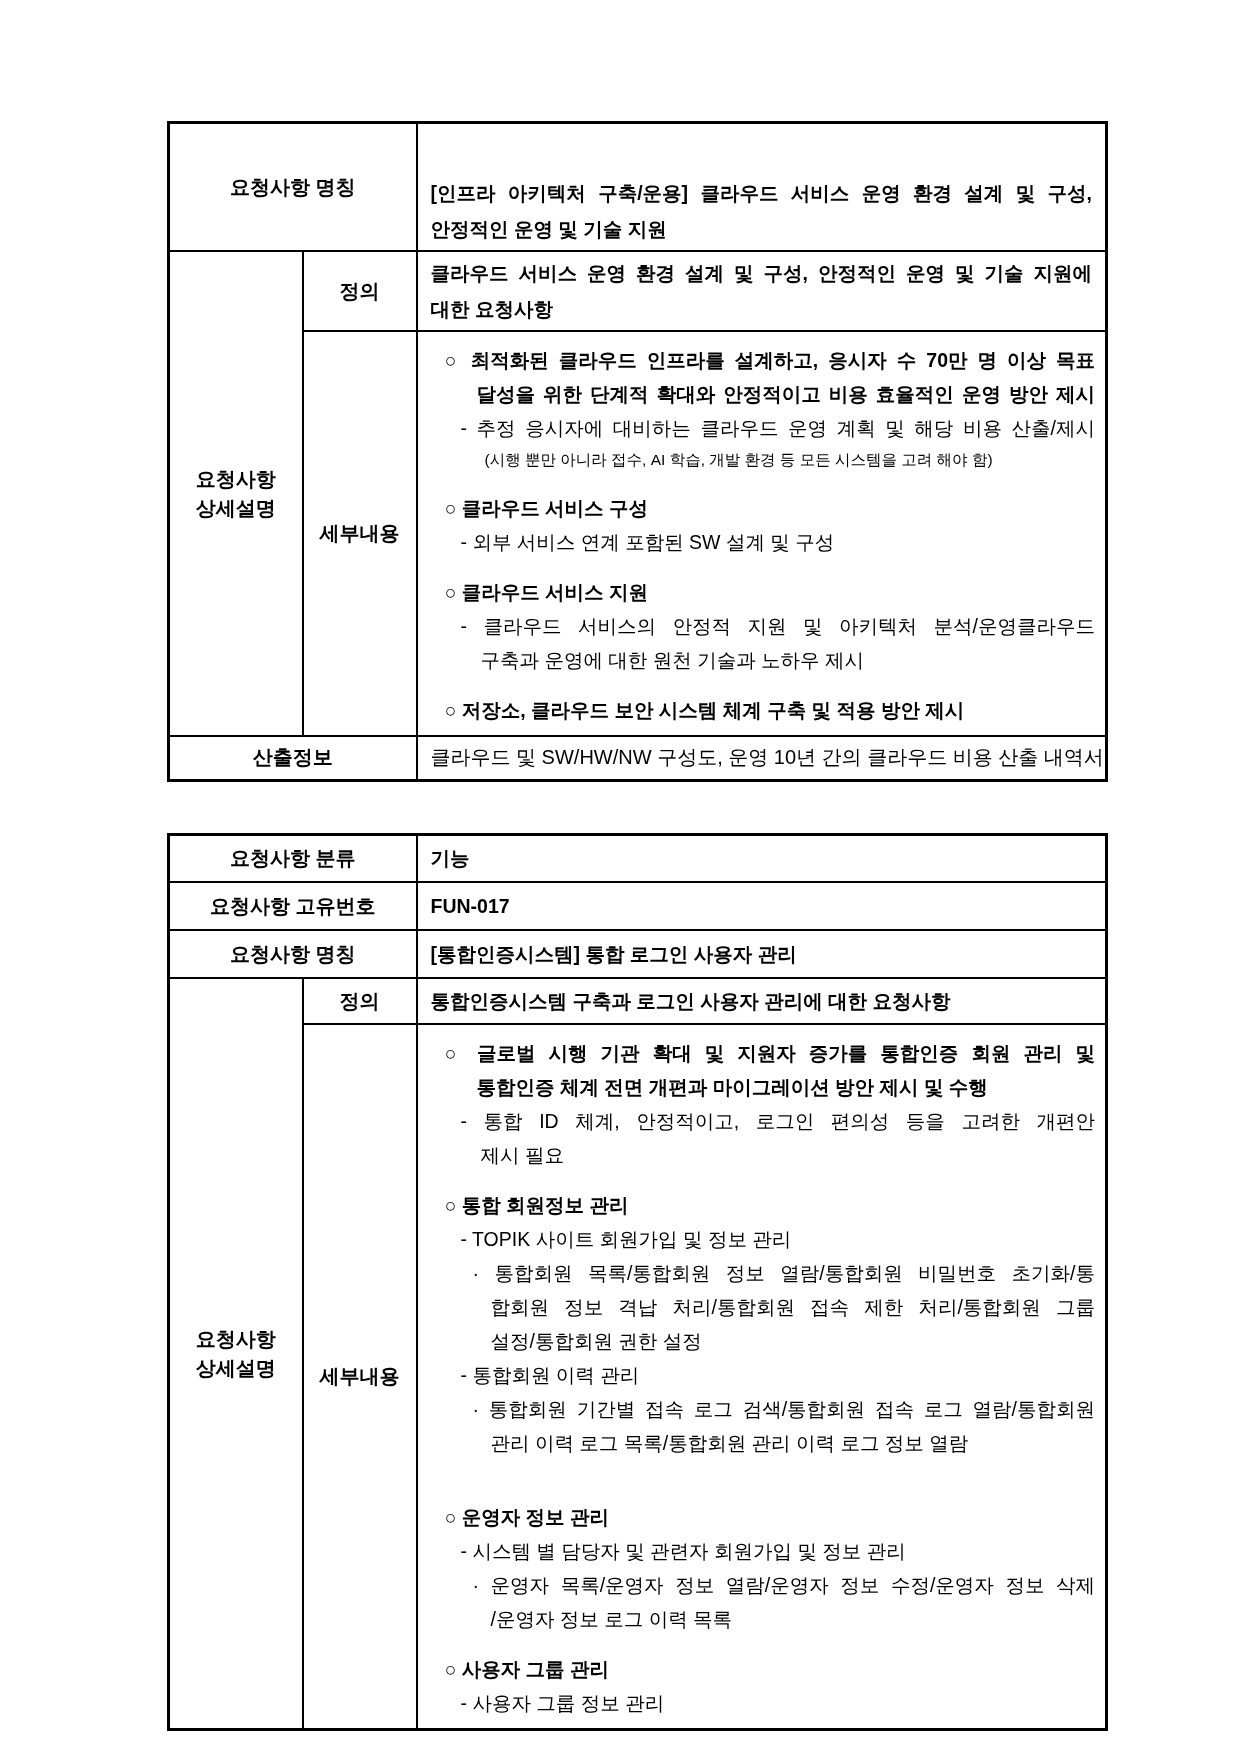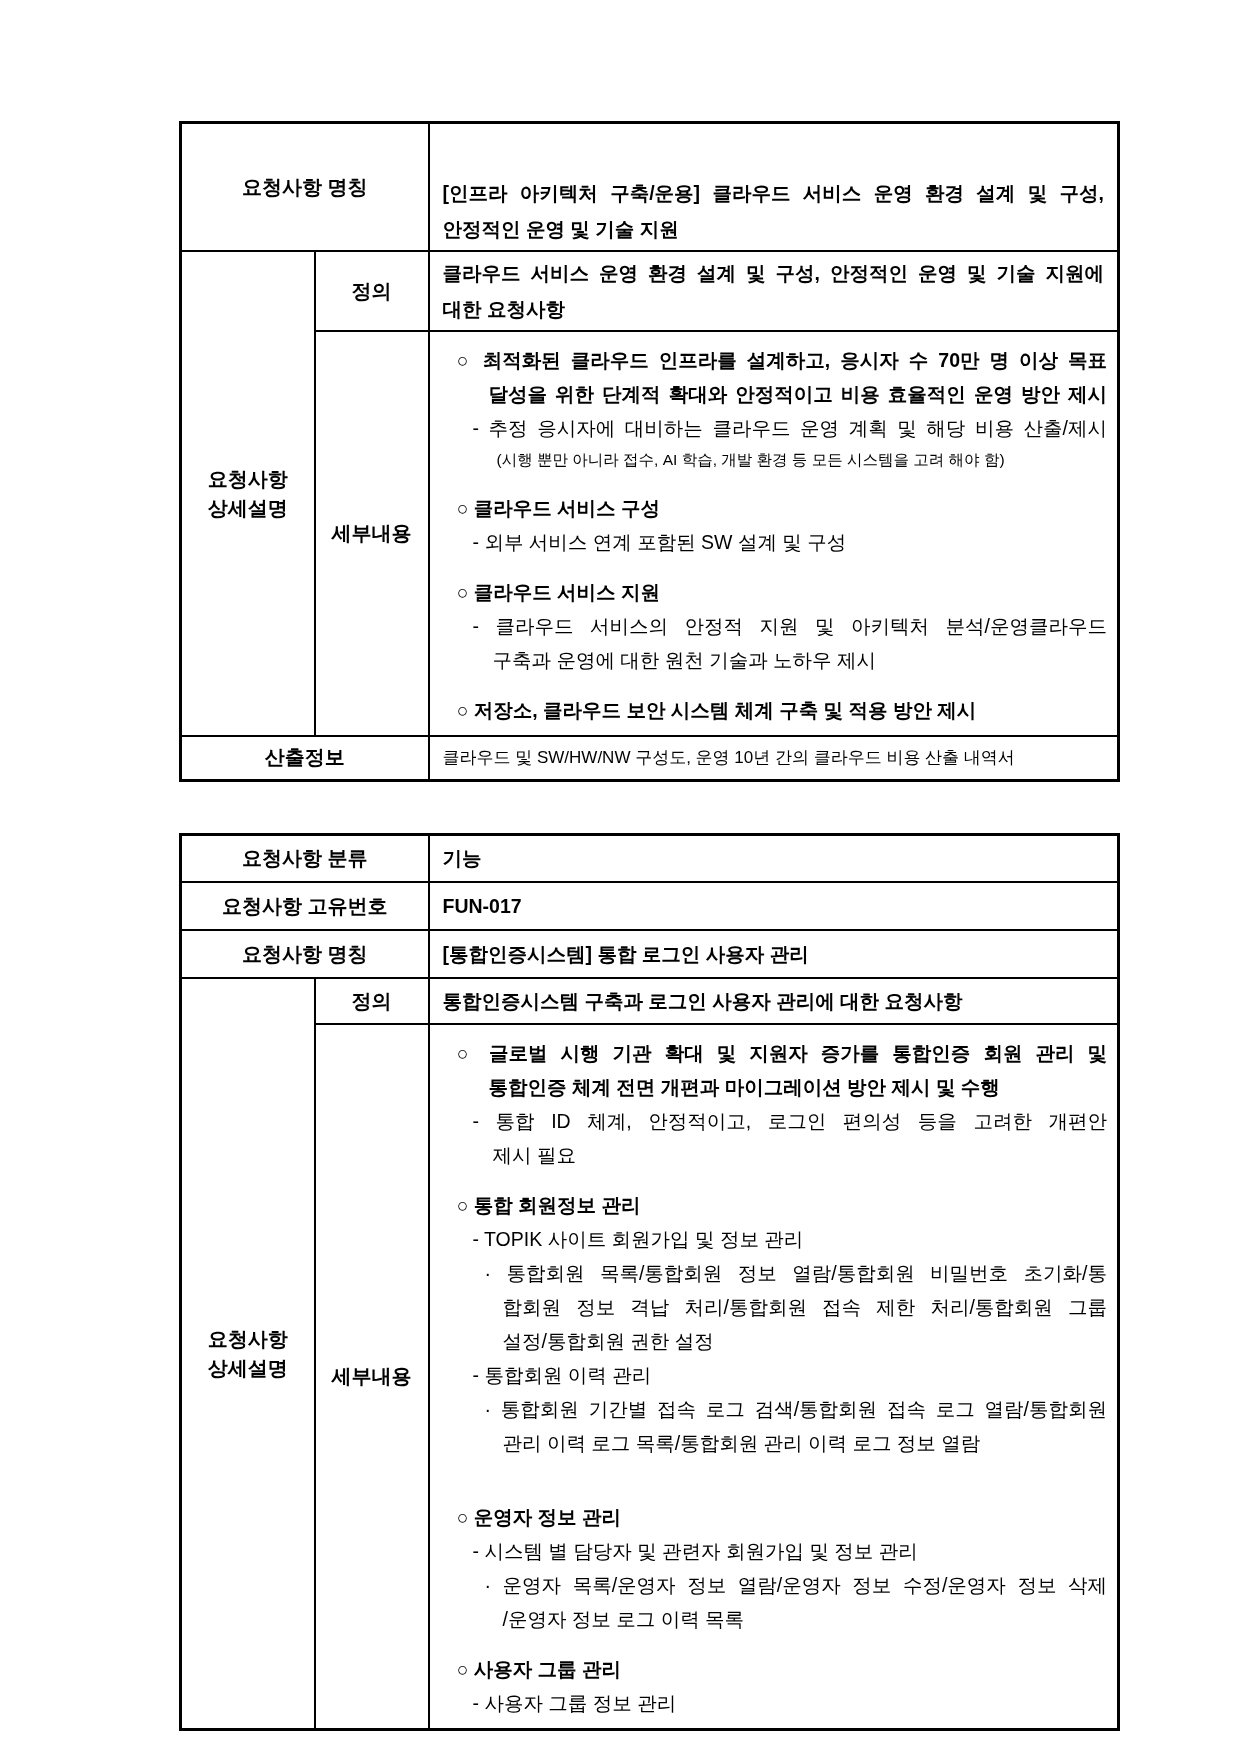--- a/index.html
+++ b/index.html
@@ -2,37 +2,37 @@
 <html><head>
 <meta charset="utf-8">
 <style>
   * { margin:0; padding:0; box-sizing:border-box; }
   html,body { background:#ffffff; }
   body {
     width:1240px; height:1753px; position:relative;
     font-family:"Liberation Sans","DejaVu Sans",sans-serif;
     color:#000;
   }
-  .page { position:absolute; left:12px; top:0; width:1048px; height:1753px; }
+  .page { position:absolute; left:0; top:0; width:1048px; height:1753px; }
 
   table.doc {
     border-collapse:collapse; table-layout:fixed;
     width:938px; margin-left:167px;
     border:3px solid #000;
   }
   table.doc td { border:2px solid #000; vertical-align:middle; }
 
   td.lbl {
     font-weight:bold; text-align:center;
     font-size:20px; line-height:29px;
   }
   td.val { padding:3px 13px; font-size:19.5px; line-height:36px; }
   td.val.b { font-weight:bold; }
   td.val.single { line-height:normal; }
-  td.val.nowrap { white-space:nowrap; font-size:17px; }
+  td.val.nowrap { white-space:nowrap; font-size:20px; }
 
   td.lines-cell { vertical-align:top; padding:0; }
   .lines { padding:11px 10px 8px 25px; font-size:19.5px; line-height:34px; }
   .ln { min-height:34px; }
   .ln.t-h    { font-weight:bold; padding-left:2px; }
   .ln.t-hc   { font-weight:bold; padding-left:34px; }
   .ln.t-d    { padding-left:18px; }
   .ln.t-dc   { padding-left:38px; }
   .ln.t-dot  { padding-left:30px; }
   .ln.t-dotc { padding-left:48px; }

